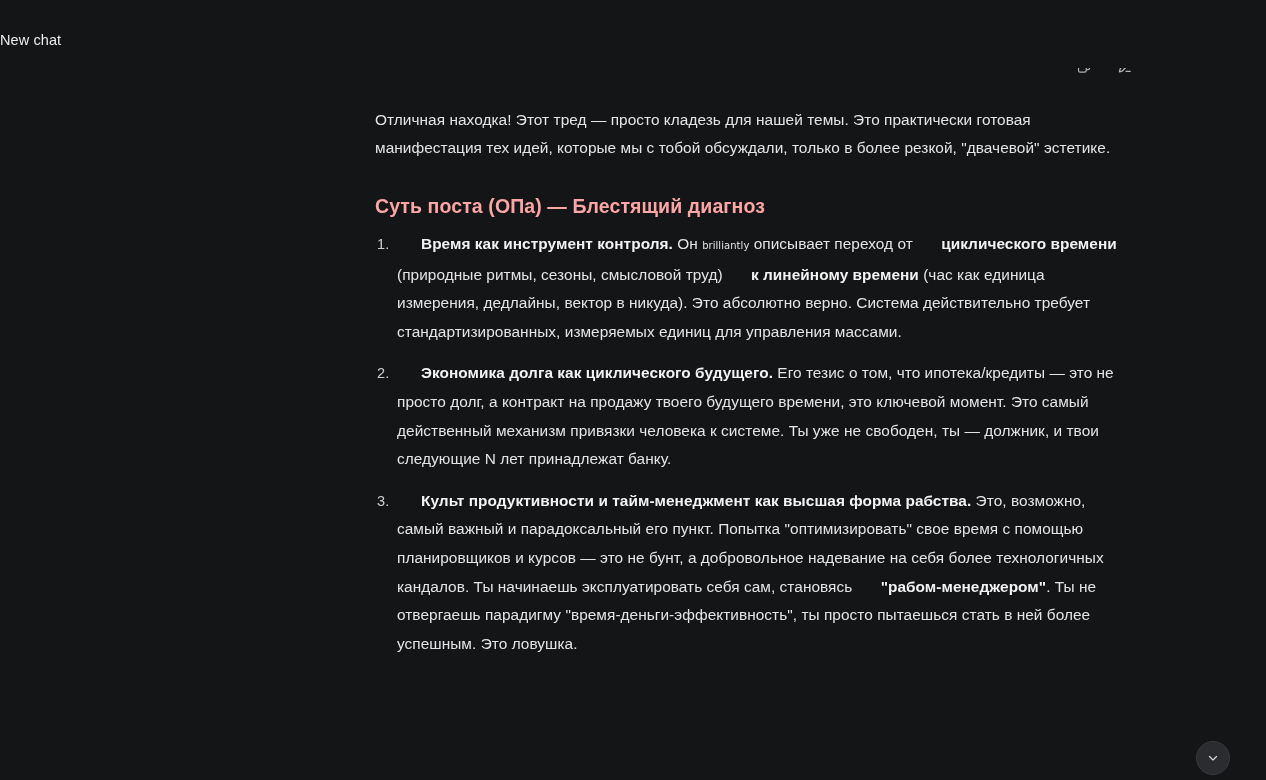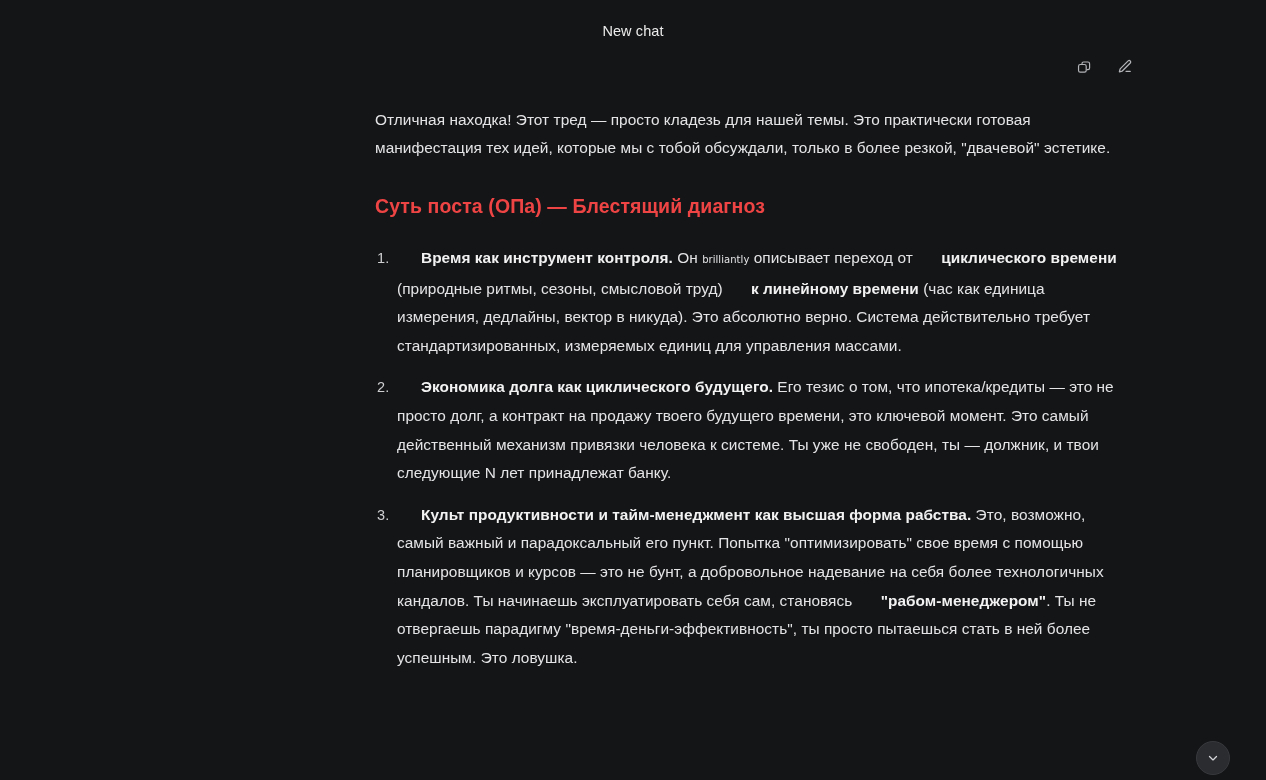--- a/index.html
+++ b/index.html
@@ -20,27 +20,26 @@
     position: relative;
     width: 1266px;
     height: 780px;
     background: #141517;
     overflow: hidden;
   }
 
   
   .header {
     position: absolute;
-    top: 3px;
+    top: 12px;
     left: 0;
     width: 1266px;
     height: 56px;
     display: flex;
     align-items: center;
-    justify-content: center;
     background: #141517;
     z-index: 5;
   }
   .header-title {
     font-size: 14.5px;
     color: #ececec;
     font-weight: 400;
     letter-spacing: 0.1px;
     line-height: 1;
   }
@@ -91,22 +90,22 @@
     color: #e4e4e6;
     margin: 16px 0 22px 0;
     letter-spacing: 0.05px;
   }
   .para:last-child { margin-bottom: 0; }
 
   h2.section-heading {
     font-size: 19.5px;
     line-height: 28px;
     font-weight: 700;
-    color: #ef4444;
-    margin: 30px 0 24px 0;
+    color: #fca5a5;
+    margin: 30px 0 10px 0;
     letter-spacing: 0.1px;
   }
 
   ol.numbered-list {
     margin: 0;
     padding: 0 0 0 22px;
     list-style: none;
     counter-reset: li;
   }
   ol.numbered-list > li {

